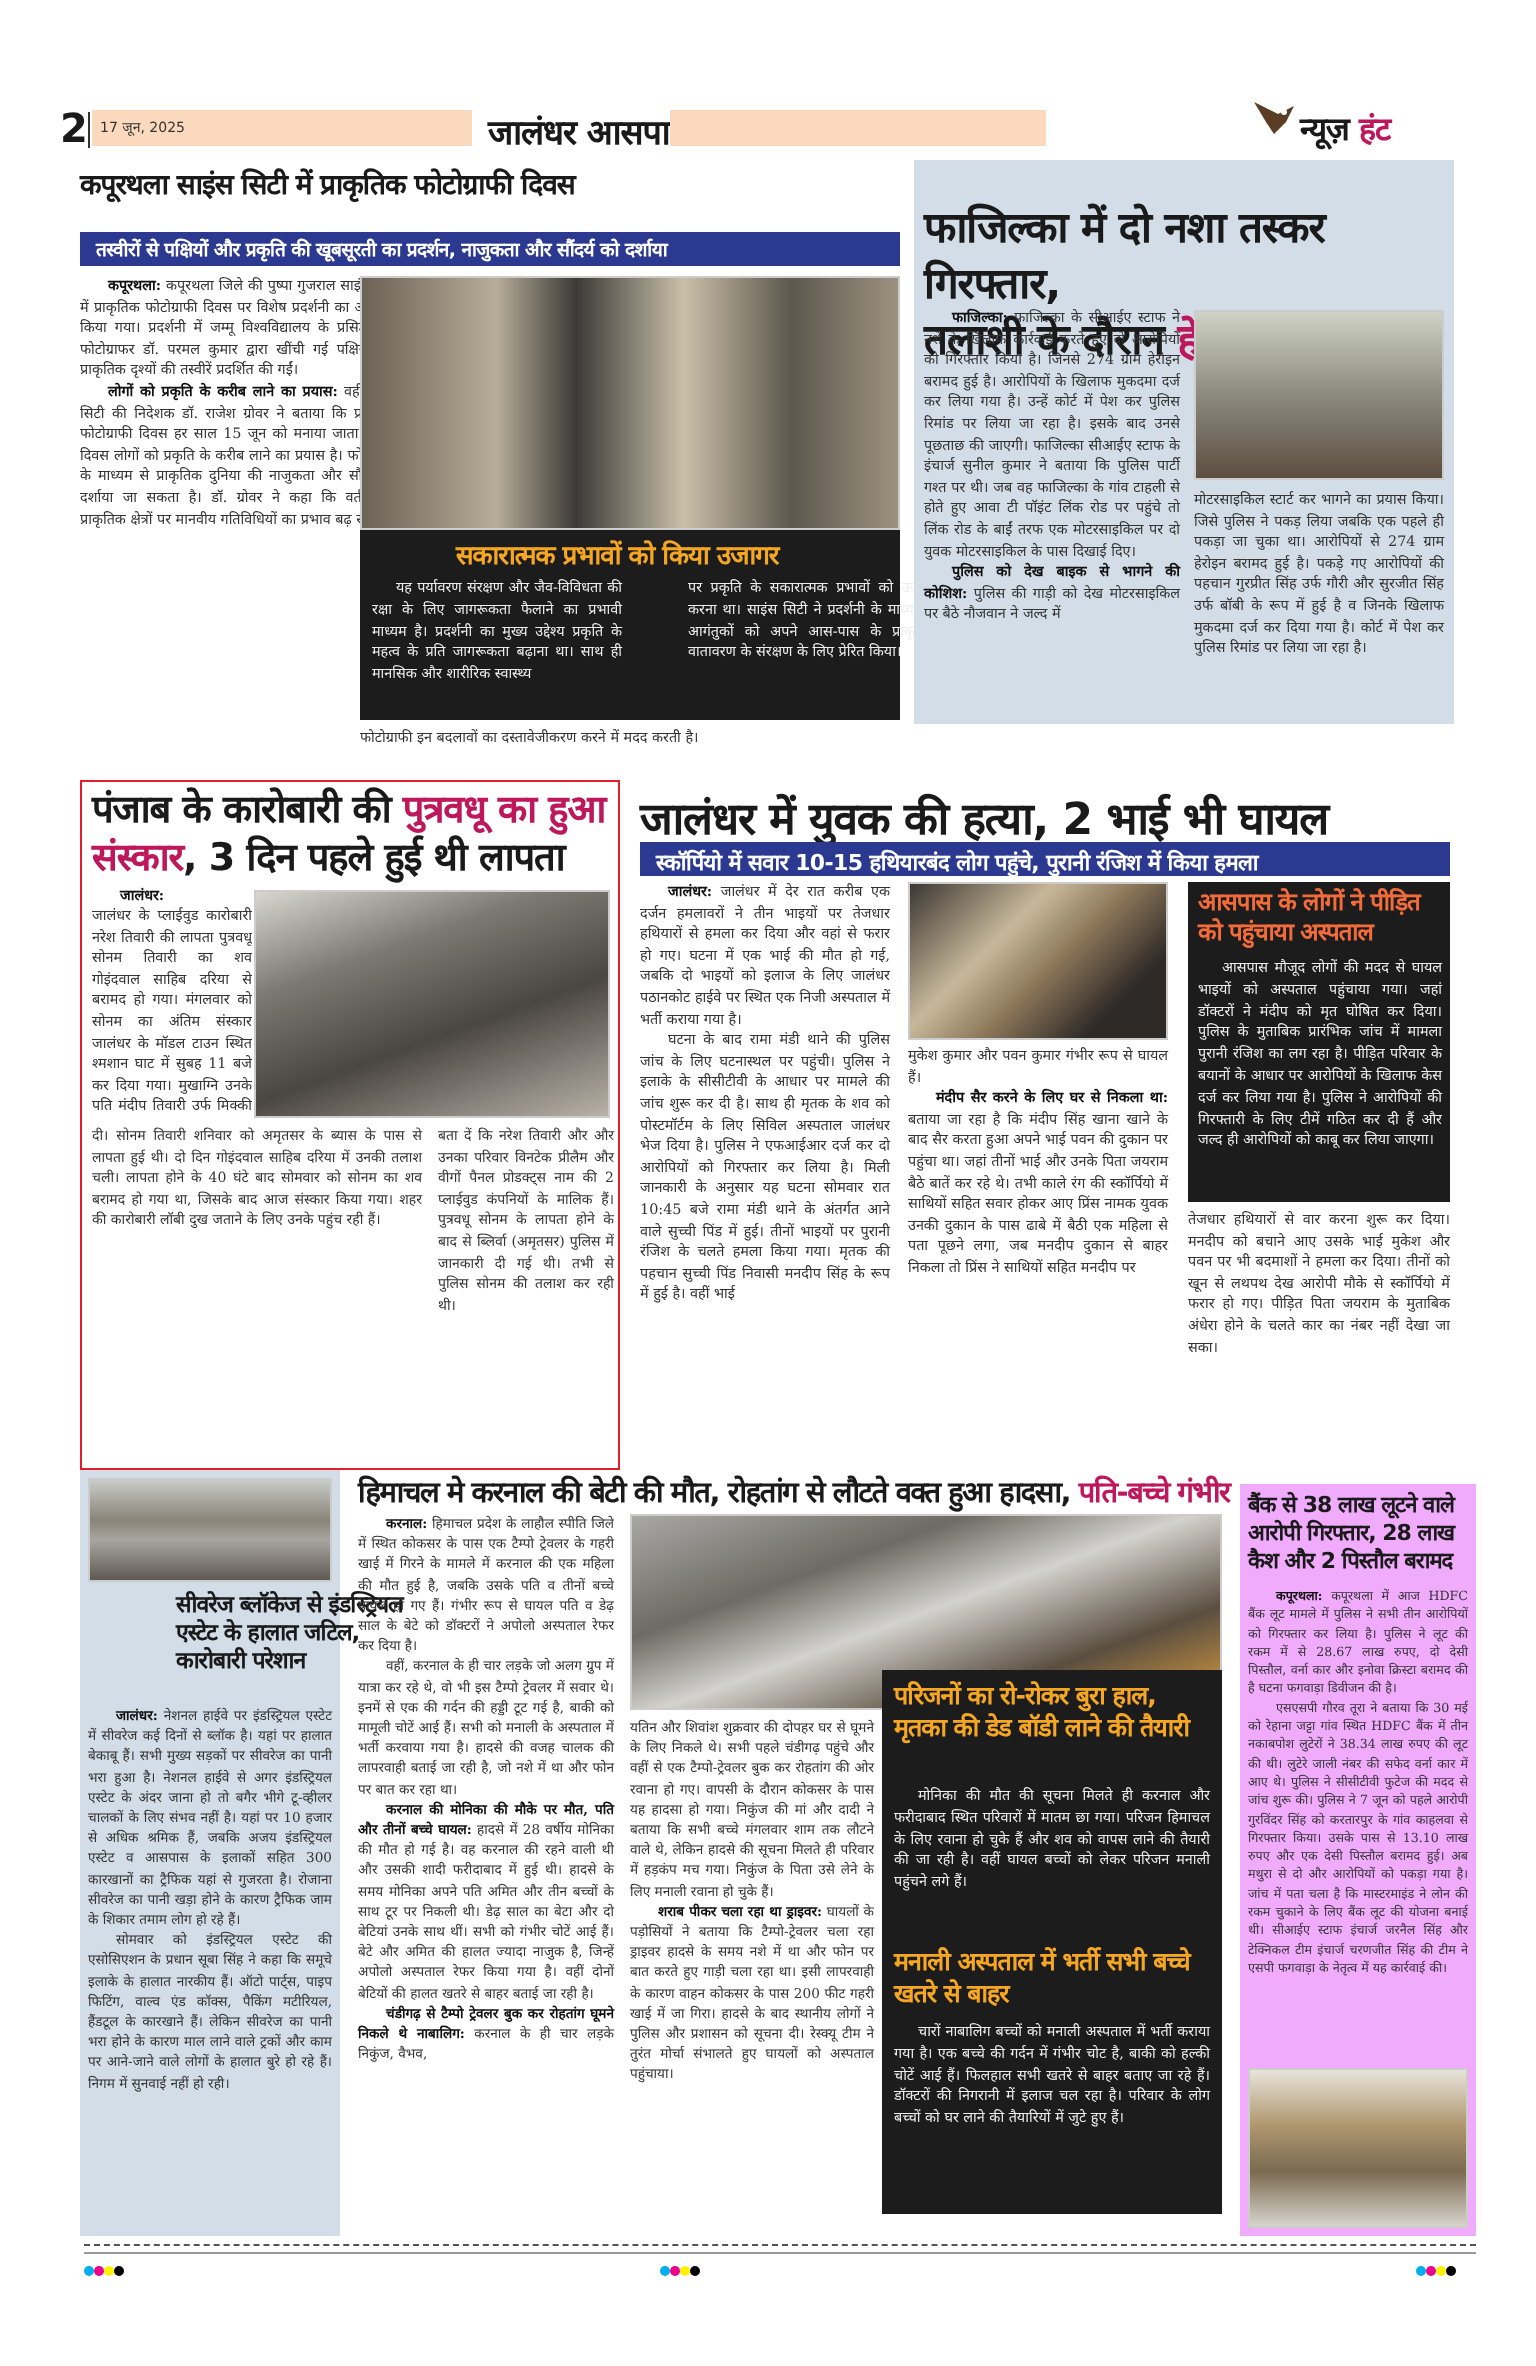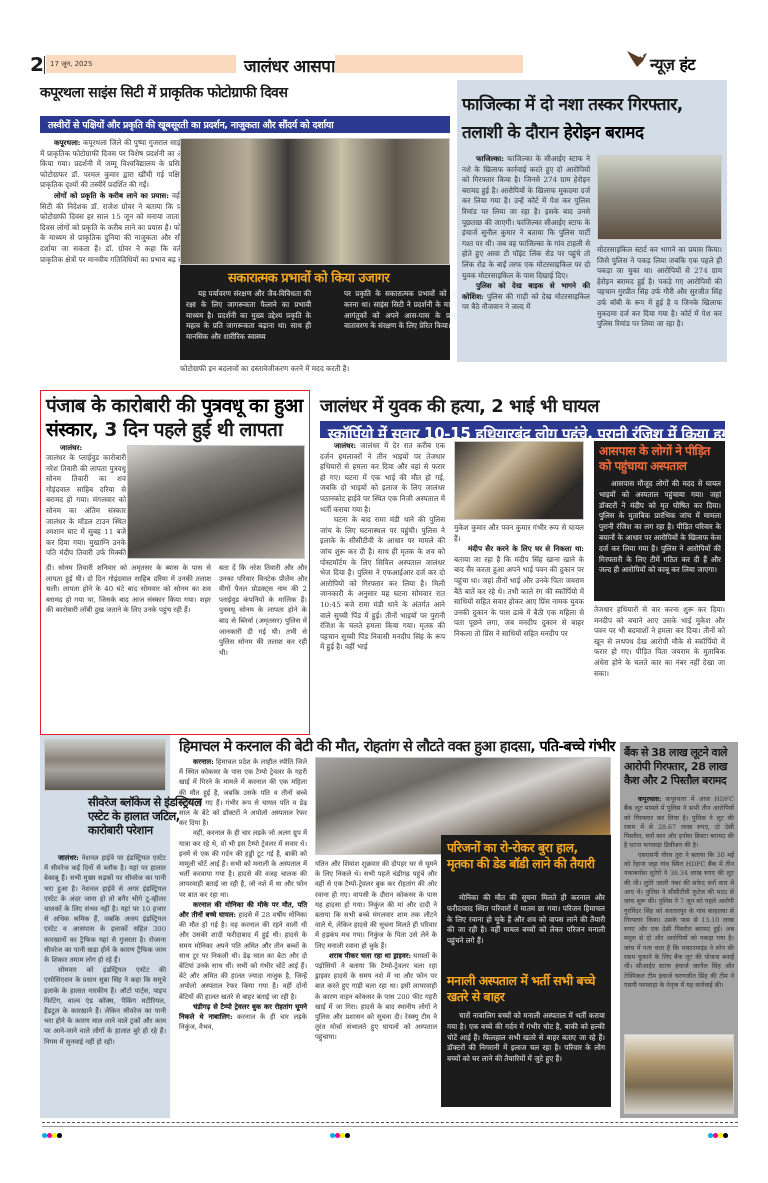--- a/index.html
+++ b/index.html
@@ -2,21 +2,21 @@
 <html><head>
 <meta charset="utf-8">
 <style>
 *{box-sizing:border-box;margin:0;padding:0}
 body{width:768px;height:1183px;background:#fff;font-family:"DejaVu Serif",serif;position:relative;overflow:hidden;color:#222}
 .abs{position:absolute}
 .body-text{font-size:7.2px;line-height:10.6px;text-align:justify;color:#333}
 .body-text p{text-indent:14px}
 .body-text b{color:#111}
 .hl{font-family:"DejaVu Sans",sans-serif;font-weight:bold;color:#1a1a1a;letter-spacing:-0.5px}
-.red{color:#000000}
+.red{color:#be185d}
 .photo{background:linear-gradient(135deg,#8a8478,#5a5248 40%,#aaa294 70%,#4a443c);border:1px solid #ccc}
 .dark-box{background:#1c1c1c;color:#f0f0f0}
 .dark-box .bt{font-size:7.2px;line-height:10.8px;color:#eee;text-align:justify}
 .orange{color:#f5a623}
 </style>
 </head>
 <body>
 
 <div class="abs" style="left:30px;top:53px;width:706px;height:22px;">
   <span class="abs hl" style="left:0;top:0;font-size:20px;line-height:22px;">2</span>
@@ -49,21 +49,21 @@
   <div class="abs photo" style="left:150px;top:56px;width:270px;height:127px;background:linear-gradient(90deg,#6b6256,#b7ad98 25%,#3c3a38 40%,#c9c0a8 60%,#5e574e 80%,#9b927f);"></div>
   <div class="abs dark-box" style="left:150px;top:183px;width:270px;height:95px;">
     <div class="abs hl orange" style="left:48px;top:3px;font-size:13px;color:#f5a623;">सकारात्मक प्रभावों को किया उजागर</div>
     <div class="abs bt" style="left:6px;top:24px;width:125px;text-indent:12px;">यह पर्यावरण संरक्षण और जैव-विविधता की रक्षा के लिए जागरूकता फैलाने का प्रभावी माध्यम है। प्रदर्शनी का मुख्य उद्देश्य प्रकृति के महत्व के प्रति जागरूकता बढ़ाना था। साथ ही मानसिक और शारीरिक स्वास्थ्य</div>
     <div class="abs bt" style="left:139px;top:24px;width:125px;margin-left:25px;">पर प्रकृति के सकारात्मक प्रभावों को उजागर करना था। साइंस सिटी ने प्रदर्शनी के माध्यम से आगंतुकों को अपने आस-पास के प्राकृतिक वातावरण के संरक्षण के लिए प्रेरित किया।</div>
   </div>
   <div class="abs body-text" style="left:150px;top:282px;width:270px;white-space:nowrap;">फोटोग्राफी इन बदलावों का दस्तावेजीकरण करने में मदद करती है।</div>
 </div>
 
 <div class="abs" style="left:457px;top:80px;width:270px;height:282px;background:#d3dde8;">
-  <h2 class="abs hl" style="left:5px;top:10px;font-size:17px;line-height:28px;width:262px;">
+  <h2 class="abs hl" style="left:5px;top:20px;font-size:21px;line-height:28px;width:262px;">
     <span>फाजिल्का में दो नशा तस्कर गिरफ्तार,</span><br>
     <span>तलाशी के दौरान</span>
     <span class="red">हेरोइन बरामद</span>
   </h2>
   <div class="abs body-text" style="left:5px;top:74px;width:128px;">
     <p><b>फाजिल्का:</b> <span>फाजिल्का के सीआईए स्टाफ ने नशे के खिलाफ कार्रवाई करते हुए दो आरोपियों को गिरफ्तार किया है। जिनसे 274 ग्राम हेरोइन बरामद हुई है। आरोपियों के खिलाफ मुकदमा दर्ज कर लिया गया है। उन्हें कोर्ट में पेश कर पुलिस रिमांड पर लिया जा रहा है। इसके बाद उनसे पूछताछ की जाएगी। फाजिल्का सीआईए स्टाफ के इंचार्ज सुनील कुमार ने बताया कि पुलिस पार्टी गश्त पर थी। जब वह फाजिल्का के गांव टाहली से होते हुए आवा टी पॉइंट लिंक रोड पर पहुंचे तो लिंक रोड के बाईं तरफ एक मोटरसाइकिल पर दो युवक मोटरसाइकिल के पास दिखाई दिए।</span></p>
     <p><b>पुलिस को देख बाइक से भागने की कोशिश:</b> <span>पुलिस की गाड़ी को देख मोटरसाइकिल पर बैठे नौजवान ने जल्द में</span></p>
   </div>
   <div class="abs photo" style="left:140px;top:75px;width:125px;height:85px;background:linear-gradient(180deg,#cfd2c6,#8c8a7e 50%,#5d4e41);"></div>
   <div class="abs body-text" style="left:140px;top:165px;width:125px;">मोटरसाइकिल स्टार्ट कर भागने का प्रयास किया। जिसे पुलिस ने पकड़ लिया जबकि एक पहले ही पकड़ा जा चुका था। आरोपियों से 274 ग्राम हेरोइन बरामद हुई है। पकड़े गए आरोपियों की पहचान गुरप्रीत सिंह उर्फ गौरी और सुरजीत सिंह उर्फ बॉबी के रूप में हुई है व जिनके खिलाफ मुकदमा दर्ज कर दिया गया है। कोर्ट में पेश कर पुलिस रिमांड पर लिया जा रहा है।</div>
@@ -78,23 +78,23 @@
   <div class="abs photo" style="left:86px;top:54px;width:178px;height:114px;background:linear-gradient(160deg,#d8d6d0,#7c7872 30%,#4a4642 60%,#b8b2a8);"></div>
   <div class="abs body-text" style="left:5px;top:52px;width:260px;">
     <p style="width:76px;"><b>जालंधर:</b></p>
   </div>
   <div class="abs body-text" style="left:5px;top:62px;width:80px;height:106px;overflow:hidden;">जालंधर के प्लाईवुड कारोबारी नरेश तिवारी की लापता पुत्रवधू सोनम तिवारी का शव गोइंदवाल साहिब दरिया से बरामद हो गया। मंगलवार को सोनम का अंतिम संस्कार जालंधर के मॉडल टाउन स्थित श्मशान घाट में सुबह 11 बजे कर दिया गया। मुखाग्नि उनके पति मंदीप तिवारी उर्फ मिक्की ने दी। सोनम तिवारी शनिवार को अमृतसर के ब्यास के पास से लापता हुई थी। दो दिन गोइंदवाल साहिब दरिया में उनकी तलाश चली। लापता होने के 40 घंटे बाद सोमवार को सोनम का शव बरामद हो गया था, जिसके बाद आज संस्कार किया गया। शहर की कारोबारी लॉबी दुख जताने के लिए उनके पहुंच रही हैं।</div>
   <div class="abs body-text" style="left:5px;top:172px;width:165px;font-size:7px;">दी। सोनम तिवारी शनिवार को अमृतसर के ब्यास के पास से लापता हुई थी। दो दिन गोइंदवाल साहिब दरिया में उनकी तलाश चली। लापता होने के 40 घंटे बाद सोमवार को सोनम का शव बरामद हो गया था, जिसके बाद आज संस्कार किया गया। शहर की कारोबारी लॉबी दुख जताने के लिए उनके पहुंच रही हैं।</div>
   <div class="abs body-text" style="left:178px;top:172px;width:88px;font-size:7px;">बता दें कि नरेश तिवारी और और उनका परिवार विनटेक प्रीलैम और वीगों पैनल प्रोडक्ट्स नाम की 2 प्लाईवुड कंपनियों के मालिक हैं। पुत्रवधू सोनम के लापता होने के बाद से ब्लिर्वा (अमृतसर) पुलिस में जानकारी दी गई थी। तभी से पुलिस सोनम की तलाश कर रही थी।</div>
 </div>
 
 <div class="abs" style="left:318px;top:393px;width:420px;height:360px;">
-  <h2 class="abs hl" style="left:2px;top:0;font-size:18px;white-space:nowrap;">जालंधर में युवक की हत्या, 2 भाई भी घायल</h2>
+  <h2 class="abs hl" style="left:2px;top:0;font-size:22px;white-space:nowrap;">जालंधर में युवक की हत्या, 2 भाई भी घायल</h2>
   <div class="abs" style="left:2px;top:28px;width:405px;height:17px;background:#2b3990;">
-    <span class="abs" style="left:8px;top:2px;font-size:15px;color:#fff;font-family:'DejaVu Sans',sans-serif;font-weight:bold;white-space:nowrap;letter-spacing:-0.3px;">स्कॉर्पियो में सवार 10-15 हथियारबंद लोग पहुंचे, पुरानी रंजिश में किया हमला</span>
+    <span class="abs" style="left:8px;top:2px;font-size:11px;color:#fff;font-family:'DejaVu Sans',sans-serif;font-weight:bold;white-space:nowrap;letter-spacing:-0.3px;">स्कॉर्पियो में सवार 10-15 हथियारबंद लोग पहुंचे, पुरानी रंजिश में किया हमला</span>
   </div>
   <div class="abs body-text" style="left:2px;top:48px;width:125px;">
     <p><b>जालंधर:</b> <span>जालंधर में देर रात करीब एक दर्जन हमलावरों ने तीन भाइयों पर तेजधार हथियारों से हमला कर दिया और वहां से फरार हो गए। घटना में एक भाई की मौत हो गई, जबकि दो भाइयों को इलाज के लिए जालंधर पठानकोट हाईवे पर स्थित एक निजी अस्पताल में भर्ती कराया गया है।</span></p>
     <p>घटना के बाद रामा मंडी थाने की पुलिस जांच के लिए घटनास्थल पर पहुंची। पुलिस ने इलाके के सीसीटीवी के आधार पर मामले की जांच शुरू कर दी है। साथ ही मृतक के शव को पोस्टमॉर्टम के लिए सिविल अस्पताल जालंधर भेज दिया है। पुलिस ने एफआईआर दर्ज कर दो आरोपियों को गिरफ्तार कर लिया है। मिली जानकारी के अनुसार यह घटना सोमवार रात 10:45 बजे रामा मंडी थाने के अंतर्गत आने वाले सुच्ची पिंड में हुई। तीनों भाइयों पर पुरानी रंजिश के चलते हमला किया गया। मृतक की पहचान सुच्ची पिंड निवासी मनदीप सिंह के रूप में हुई है। वहीं भाई</p>
   </div>
   <div class="abs photo" style="left:136px;top:48px;width:130px;height:79px;background:linear-gradient(135deg,#3a3632,#c8b89a 35%,#8b7658 55%,#2e2a28 80%);"></div>
   <div class="abs body-text" style="left:136px;top:130px;width:130px;">
     <span>मुकेश कुमार और पवन कुमार गंभीर रूप से घायल हैं।</span>
     <p><b>मंदीप सैर करने के लिए घर से निकला था:</b> <span>बताया जा रहा है कि मंदीप सिंह खाना खाने के बाद सैर करता हुआ अपने भाई पवन की दुकान पर पहुंचा था। जहां तीनों भाई और उनके पिता जयराम बैठे बातें कर रहे थे। तभी काले रंग की स्कॉर्पियो में साथियों सहित सवार होकर आए प्रिंस नामक युवक उनकी दुकान के पास ढाबे में बैठी एक महिला से पता पूछने लगा, जब मनदीप दुकान से बाहर निकला तो प्रिंस ने साथियों सहित मनदीप पर</span></p>
   </div>
@@ -131,21 +131,21 @@
     <p><b>शराब पीकर चला रहा था ड्राइवर:</b> <span>घायलों के पड़ोसियों ने बताया कि टैम्पो-ट्रेवलर चला रहा ड्राइवर हादसे के समय नशे में था और फोन पर बात करते हुए गाड़ी चला रहा था। इसी लापरवाही के कारण वाहन कोकसर के पास 200 फीट गहरी खाई में जा गिरा। हादसे के बाद स्थानीय लोगों ने पुलिस और प्रशासन को सूचना दी। रेस्क्यू टीम ने तुरंत मोर्चा संभालते हुए घायलों को अस्पताल पहुंचाया।</span></p>
   </div>
   <div class="abs dark-box" style="left:266px;top:100px;width:170px;height:272px;">
     <div class="abs bt" style="left:6px;top:58px;width:158px;text-indent:12px;">मोनिका की मौत की सूचना मिलते ही करनाल और फरीदाबाद स्थित परिवारों में मातम छा गया। परिजन हिमाचल के लिए रवाना हो चुके हैं और शव को वापस लाने की तैयारी की जा रही है। वहीं घायल बच्चों को लेकर परिजन मनाली पहुंचने लगे हैं।</div>
     <div class="abs hl" style="left:6px;top:5px;width:158px;font-size:12.5px;line-height:16px;color:#f5a623;">परिजनों का रो-रोकर बुरा हाल, मृतका की डेड बॉडी लाने की तैयारी</div>
     <div class="abs hl" style="left:6px;top:138px;width:158px;font-size:12.5px;line-height:16px;color:#f5a623;">मनाली अस्पताल में भर्ती सभी बच्चे खतरे से बाहर</div>
     <div class="abs bt" style="left:6px;top:176px;width:158px;text-indent:12px;">चारों नाबालिग बच्चों को मनाली अस्पताल में भर्ती कराया गया है। एक बच्चे की गर्दन में गंभीर चोट है, बाकी को हल्की चोटें आई हैं। फिलहाल सभी खतरे से बाहर बताए जा रहे हैं। डॉक्टरों की निगरानी में इलाज चल रहा है। परिवार के लोग बच्चों को घर लाने की तैयारियों में जुटे हुए हैं।</div>
   </div>
 </div>
 
-<div class="abs" style="left:620px;top:742px;width:118px;height:376px;background:#a3a3a3;padding-left:16px;">
+<div class="abs" style="left:620px;top:742px;width:118px;height:376px;background:#f0abfc;padding-left:16px;">
   <h3 class="abs hl" style="left:4px;top:4px;width:112px;font-size:11px;line-height:14px;">बैंक से 38 लाख लूटने वाले आरोपी गिरफ्तार, 28 लाख कैश और 2 पिस्तौल बरामद</h3>
   <div class="abs body-text" style="left:4px;top:52px;width:110px;font-size:6.3px;line-height:9.3px;">
     <p><b>कपूरथला:</b> <span>कपूरथला में आज HDFC बैंक लूट मामले में पुलिस ने सभी तीन आरोपियों को गिरफ्तार कर लिया है। पुलिस ने लूट की रकम में से 28.67 लाख रुपए, दो देसी पिस्तौल, वर्ना कार और इनोवा क्रिस्टा बरामद की है घटना फगवाड़ा डिवीजन की है।</span></p>
     <p>एसएसपी गौरव तूरा ने बताया कि 30 मई को रेहाना जट्टा गांव स्थित HDFC बैंक में तीन नकाबपोश लुटेरों ने 38.34 लाख रुपए की लूट की थी। लुटेरे जाली नंबर की सफेद वर्ना कार में आए थे। पुलिस ने सीसीटीवी फुटेज की मदद से जांच शुरू की। पुलिस ने 7 जून को पहले आरोपी गुरविंदर सिंह को करतारपुर के गांव काहलवा से गिरफ्तार किया। उसके पास से 13.10 लाख रुपए और एक देसी पिस्तौल बरामद हुई। अब मथुरा से दो और आरोपियों को पकड़ा गया है। जांच में पता चला है कि मास्टरमाइंड ने लोन की रकम चुकाने के लिए बैंक लूट की योजना बनाई थी। सीआईए स्टाफ इंचार्ज जरनैल सिंह और टेक्निकल टीम इंचार्ज चरणजीत सिंह की टीम ने एसपी फगवाड़ा के नेतृत्व में यह कार्रवाई की।</p>
   </div>
   <div class="abs photo" style="left:4px;top:292px;width:110px;height:80px;background:linear-gradient(180deg,#e8e4dc,#b09870 35%,#7a6a50 65%,#d8d4cc);"></div>
 </div>
 
 <div class="abs" style="left:42px;top:1122px;width:696px;border-top:1px dashed #555;"></div>
 <div class="abs" style="left:42px;top:1126px;width:696px;border-top:1px solid #999;"></div>

